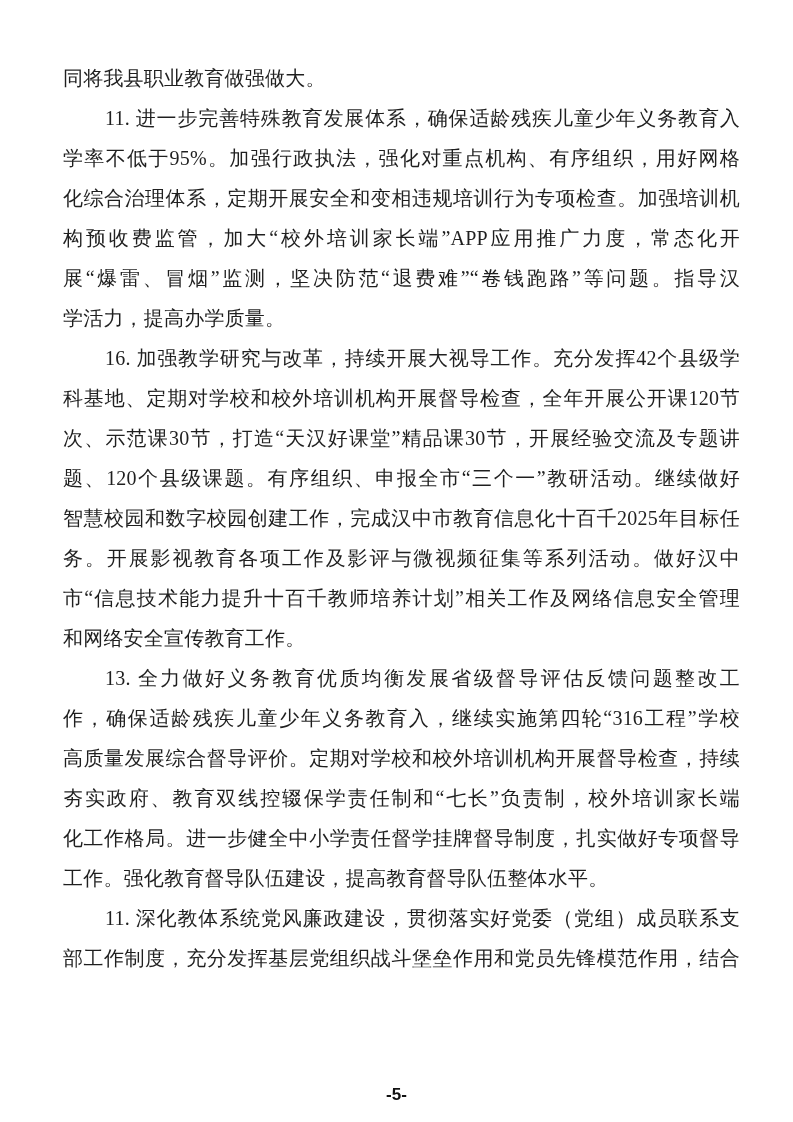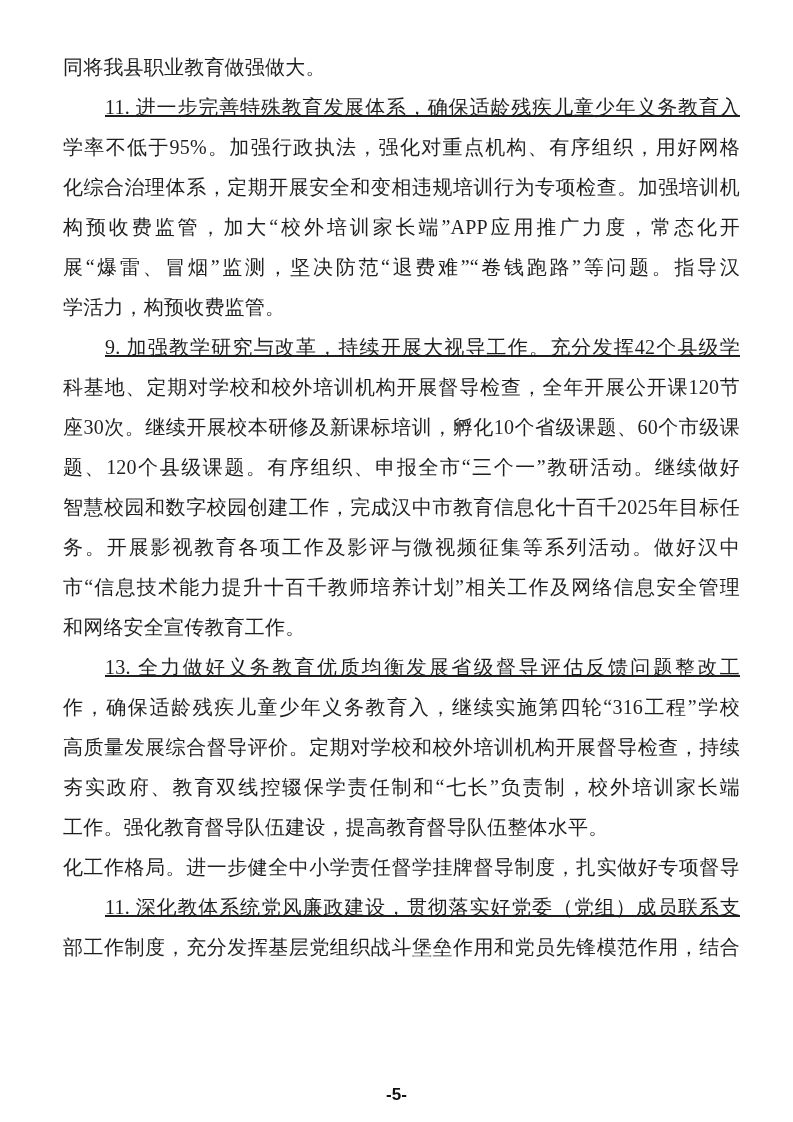--- a/index.html
+++ b/index.html
@@ -11,41 +11,40 @@
     position: relative;
     width: 793px;
     height: 1122px;
     background: #ffffff;
     overflow: hidden;
     font-family: "Liberation Serif", "DejaVu Serif", serif;
   }
   .text-body {
     position: absolute;
     left: 63px;
-    top: 47px;
+    top: 58px;
     width: 677px;
     color: #1f1f1f;
   }
   .paragraph {
     margin: 0;
     padding: 0;
   }
   .line {
     height: 40px;
     line-height: 40px;
     font-size: 20px;
     text-align: justify;
     text-align-last: justify;
     letter-spacing: 0.2px;
     white-space: normal;
     overflow: hidden;
   }
   .line.indent {
     padding-left: 42px;
-    text-decoration: underline;
   }
   .line.para-end {
     text-align-last: left;
   }
   .page-number {
     position: absolute;
     left: 0;
     right: 0;
     top: 1081px;
     height: 28px;
@@ -64,39 +63,39 @@
   <div class="text-body" style="color: rgb(31, 31, 31);">
       <div class="paragraph">
         <div class="line para-end">同将我县职业教育做强做大。</div>
       </div>
       <div class="paragraph">
         <div class="line indent">11. 进一步完善特殊教育发展体系，确保适龄残疾儿童少年义务教育入</div>
         <div class="line">学率不低于95%。加强行政执法，强化对重点机构、有序组织，用好网格</div>
         <div class="line">化综合治理体系，定期开展安全和变相违规培训行为专项检查。加强培训机</div>
         <div class="line">构预收费监管，加大“校外培训家长端”APP应用推广力度，常态化开</div>
         <div class="line">展“爆雷、冒烟”监测，坚决防范“退费难”“卷钱跑路”等问题。指导汉</div>
-        <div class="line para-end">学活力，构预收费监管。</div>
+        <div class="line para-end">学活力，提高办学质量。</div>
       </div>
       <div class="paragraph">
-        <div class="line indent">9. 加强教学研究与改革，持续开展大视导工作。充分发挥42个县级学</div>
+        <div class="line indent">16. 加强教学研究与改革，持续开展大视导工作。充分发挥42个县级学</div>
         <div class="line">科基地、定期对学校和校外培训机构开展督导检查，全年开展公开课120节</div>
-        <div class="line">座30次。继续开展校本研修及新课标培训，孵化10个省级课题、60个市级课</div>
+        <div class="line">次、示范课30节，打造“天汉好课堂”精品课30节，开展经验交流及专题讲</div>
         <div class="line">题、120个县级课题。有序组织、申报全市“三个一”教研活动。继续做好</div>
         <div class="line">智慧校园和数字校园创建工作，完成汉中市教育信息化十百千2025年目标任</div>
         <div class="line">务。开展影视教育各项工作及影评与微视频征集等系列活动。做好汉中</div>
         <div class="line">市“信息技术能力提升十百千教师培养计划”相关工作及网络信息安全管理</div>
         <div class="line para-end">和网络安全宣传教育工作。</div>
       </div>
       <div class="paragraph">
         <div class="line indent">13. 全力做好义务教育优质均衡发展省级督导评估反馈问题整改工</div>
         <div class="line">作，确保适龄残疾儿童少年义务教育入，继续实施第四轮“316工程”学校</div>
         <div class="line">高质量发展综合督导评价。定期对学校和校外培训机构开展督导检查，持续</div>
         <div class="line">夯实政府、教育双线控辍保学责任制和“七长”负责制，校外培训家长端</div>
+        <div class="line">化工作格局。进一步健全中小学责任督学挂牌督导制度，扎实做好专项督导</div>
         <div class="line para-end">工作。强化教育督导队伍建设，提高教育督导队伍整体水平。</div>
-        <div class="line">化工作格局。进一步健全中小学责任督学挂牌督导制度，扎实做好专项督导</div>
       </div>
       <div class="paragraph">
         <div class="line indent">11. 深化教体系统党风廉政建设，贯彻落实好党委（党组）成员联系支</div>
         <div class="line">部工作制度，充分发挥基层党组织战斗堡垒作用和党员先锋模范作用，结合</div>
       </div>
     </div>
   <div class="page-number">-5-</div>
 </div>
 
 </body></html>

